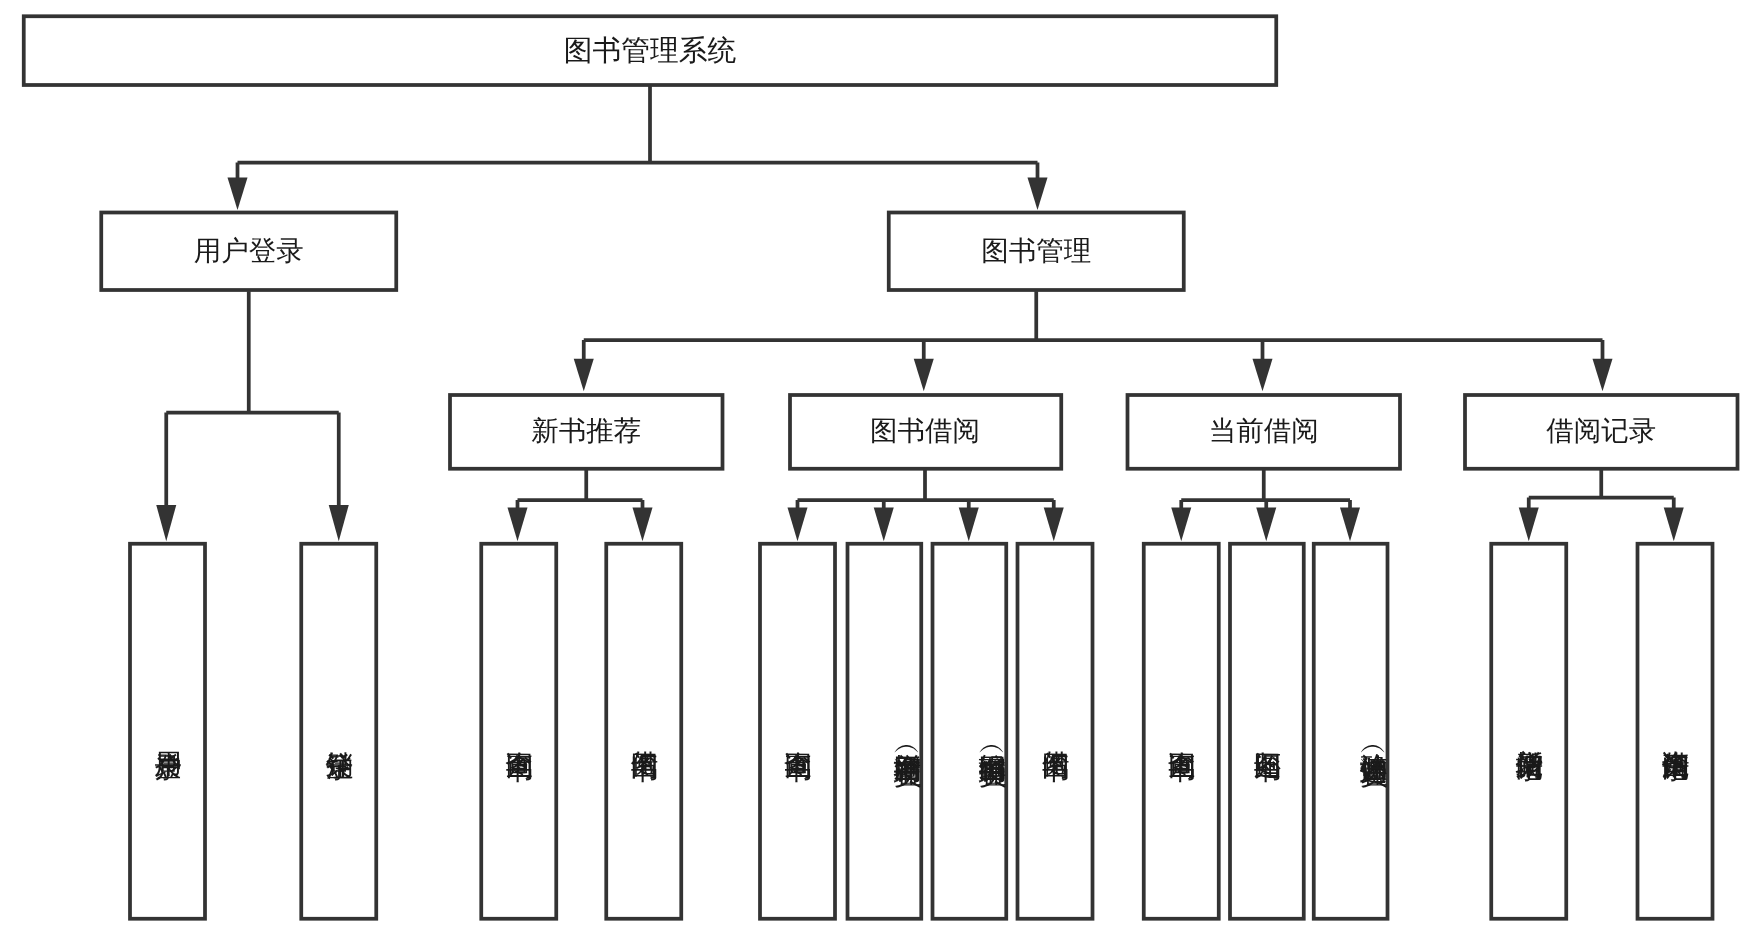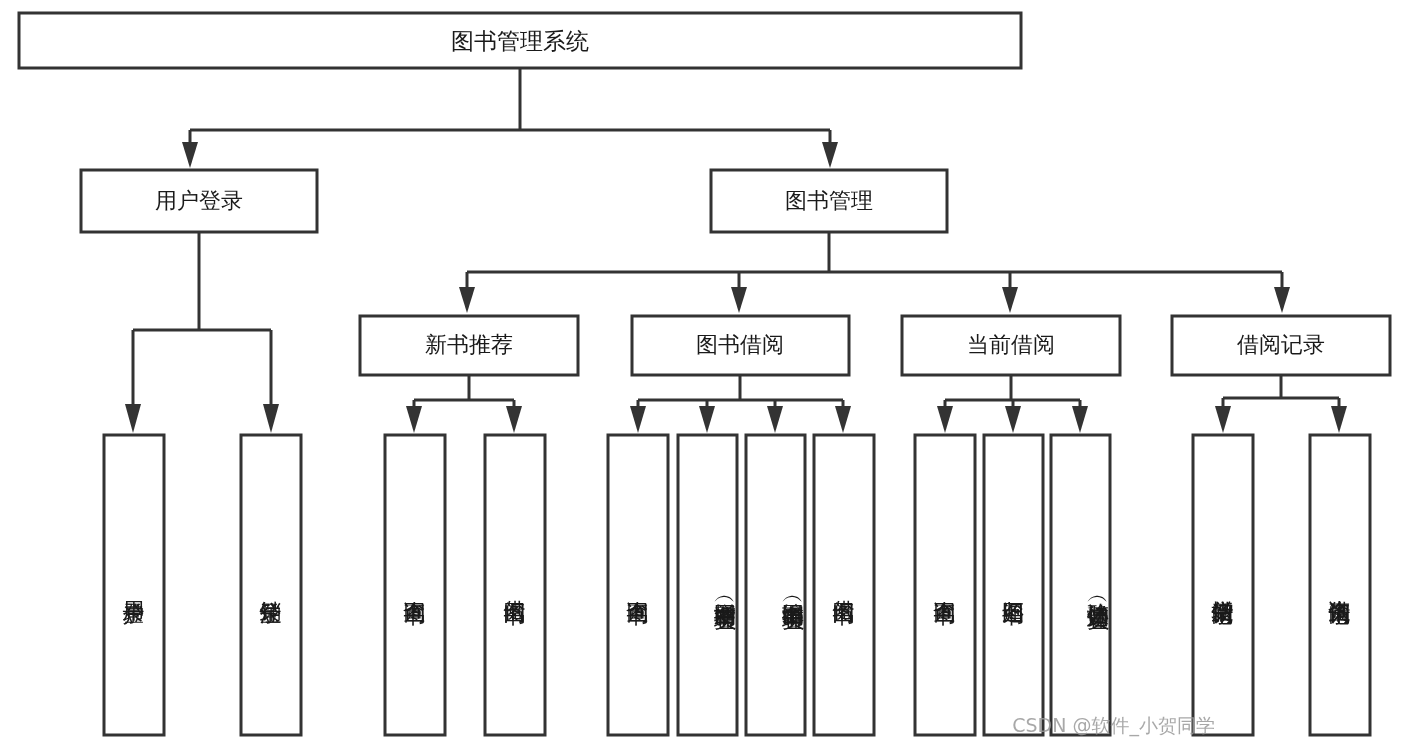--- a/index.html
+++ b/index.html
@@ -11,21 +11,20 @@
     width: 1405px;
     height: 747px;
     font-family: "DejaVu Sans", "Liberation Sans", sans-serif;
     overflow: hidden;
   }
   #diagram-root {
     position: relative;
     width: 1194px;
     height: 747px;
     background: #ffffff;
-    padding-left: 31px;
   }
   svg.flow {
     position: absolute;
     top: 0;
     left: 0;
     width: 1405px;
     height: 747px;
   }
   .node-box {
     fill: #ffffff;
@@ -216,14 +215,13 @@
   <div class="vert-label" style="left:746px; top:435px; width:59px; height:300px; align-items:flex-start; padding-top:8px; box-sizing:border-box;">编辑图书（管理员）</div>
   <div class="vert-label" style="left:814px; top:435px; width:60px; height:300px;">借阅图书</div>
 
   <div class="vert-label" style="left:915px; top:435px; width:60px; height:300px;">查询图书</div>
   <div class="vert-label" style="left:984px; top:435px; width:59px; height:300px;">归还图书</div>
   <div class="vert-label" style="left:1051px; top:435px; width:59px; height:300px; align-items:flex-start; padding-top:8px; box-sizing:border-box;">确认归还（管理员）</div>
 
   <div class="vert-label" style="left:1193px; top:435px; width:60px; height:300px;">新增借阅记录</div>
   <div class="vert-label" style="left:1310px; top:435px; width:60px; height:300px;">查询借阅记录</div>
 
-  <div id="watermark">CSDN @软件_小贺同学</div>
 </div>
 
 </body></html>

